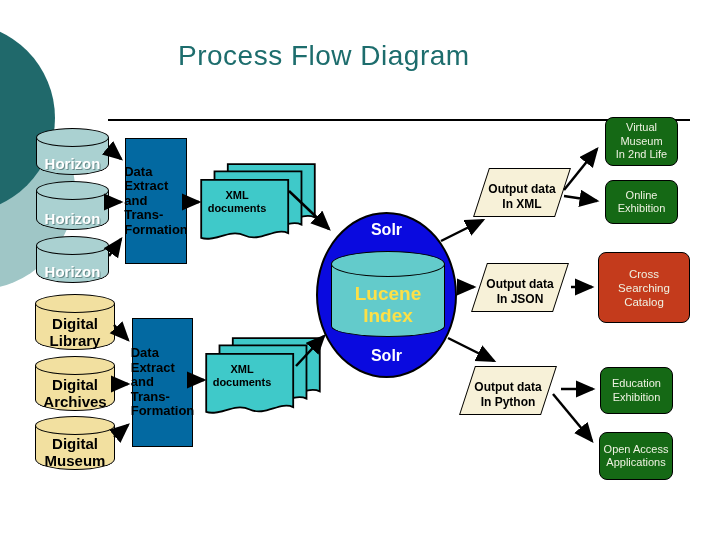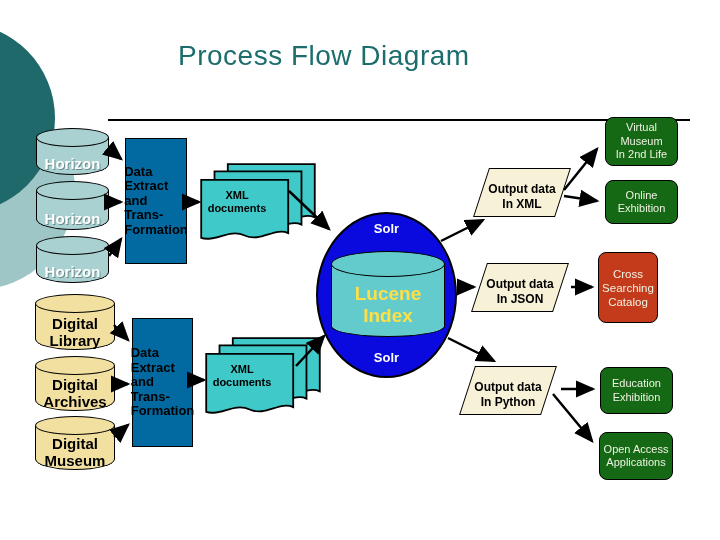--- a/index.html
+++ b/index.html
@@ -36,21 +36,21 @@
   .doc-stack { position:absolute; width:116px; height:68px; }
   .doc-stack svg { position:absolute; inset:0; }
   .doc-label { position:absolute; left:0; top:14px; width:74px; height:50px;
                display:flex; align-items:center; justify-content:center; text-align:center;
                font-weight:bold; font-size:11px; line-height:13px; white-space:pre-line; color:#000; }
 
   
   .big-ellipse { position:absolute; left:316px; top:212px; width:141px; height:166px;
                  background:#0A0ADF; border:2px solid #000; border-radius:50%; box-sizing:border-box; }
   .solr { position:absolute; left:0; right:0; text-align:center; color:#fff;
-          font-weight:bold; font-size:13px; }
+          font-weight:bold; font-size:16px; }
   .solr-top { top:7px; } .solr-bottom { bottom:11px; }
   .lucene-label { position:absolute; left:0; right:0; top:32px; text-align:center;
                   font-weight:bold; font-size:19px; line-height:22px; white-space:pre-line; color:#fde047; }
 
   
   .para { position:absolute; width:82px; height:49px; }
   .para-shape { position:absolute; inset:0; background:#F7F1D8; border:1.6px solid #000;
                 transform:skewX(-18deg); box-sizing:border-box; }
   .para-label { position:absolute; inset:0; display:flex; align-items:center; justify-content:center;
                 font-weight:bold; font-size:12px; line-height:15px; white-space:pre-line;
@@ -170,21 +170,21 @@
     <div class="para-shape"></div>
     <div class="para-label">Output data
 In Python</div>
   </div>
 
   <div class="app-box app-green" style="left:605px;top:117px;width:73px;height:49px">Virtual
 Museum
 In 2nd Life</div>
   <div class="app-box app-green" style="left:605px;top:180px;width:73px;height:44px">Online
 Exhibition</div>
-  <div class="app-box app-red" style="left:598px;top:252px;width:60px;height:71px;font-size:11.5px;line-height:14px">Cross
+  <div class="app-box app-red" style="left:598px;top:252px;width:92px;height:71px;font-size:11.5px;line-height:14px">Cross
 Searching
 Catalog</div>
   <div class="app-box app-green" style="left:600px;top:367px;width:73px;height:47px">Education
 Exhibition</div>
   <div class="app-box app-green" style="left:599px;top:432px;width:74px;height:48px">Open Access
 Applications</div>
 
   <svg class="arrows" width="720" height="540" viewBox="0 0 720 540">
     <defs>
       <marker id="ah" markerWidth="9" markerHeight="8" refX="7" refY="3.5" orient="auto">

